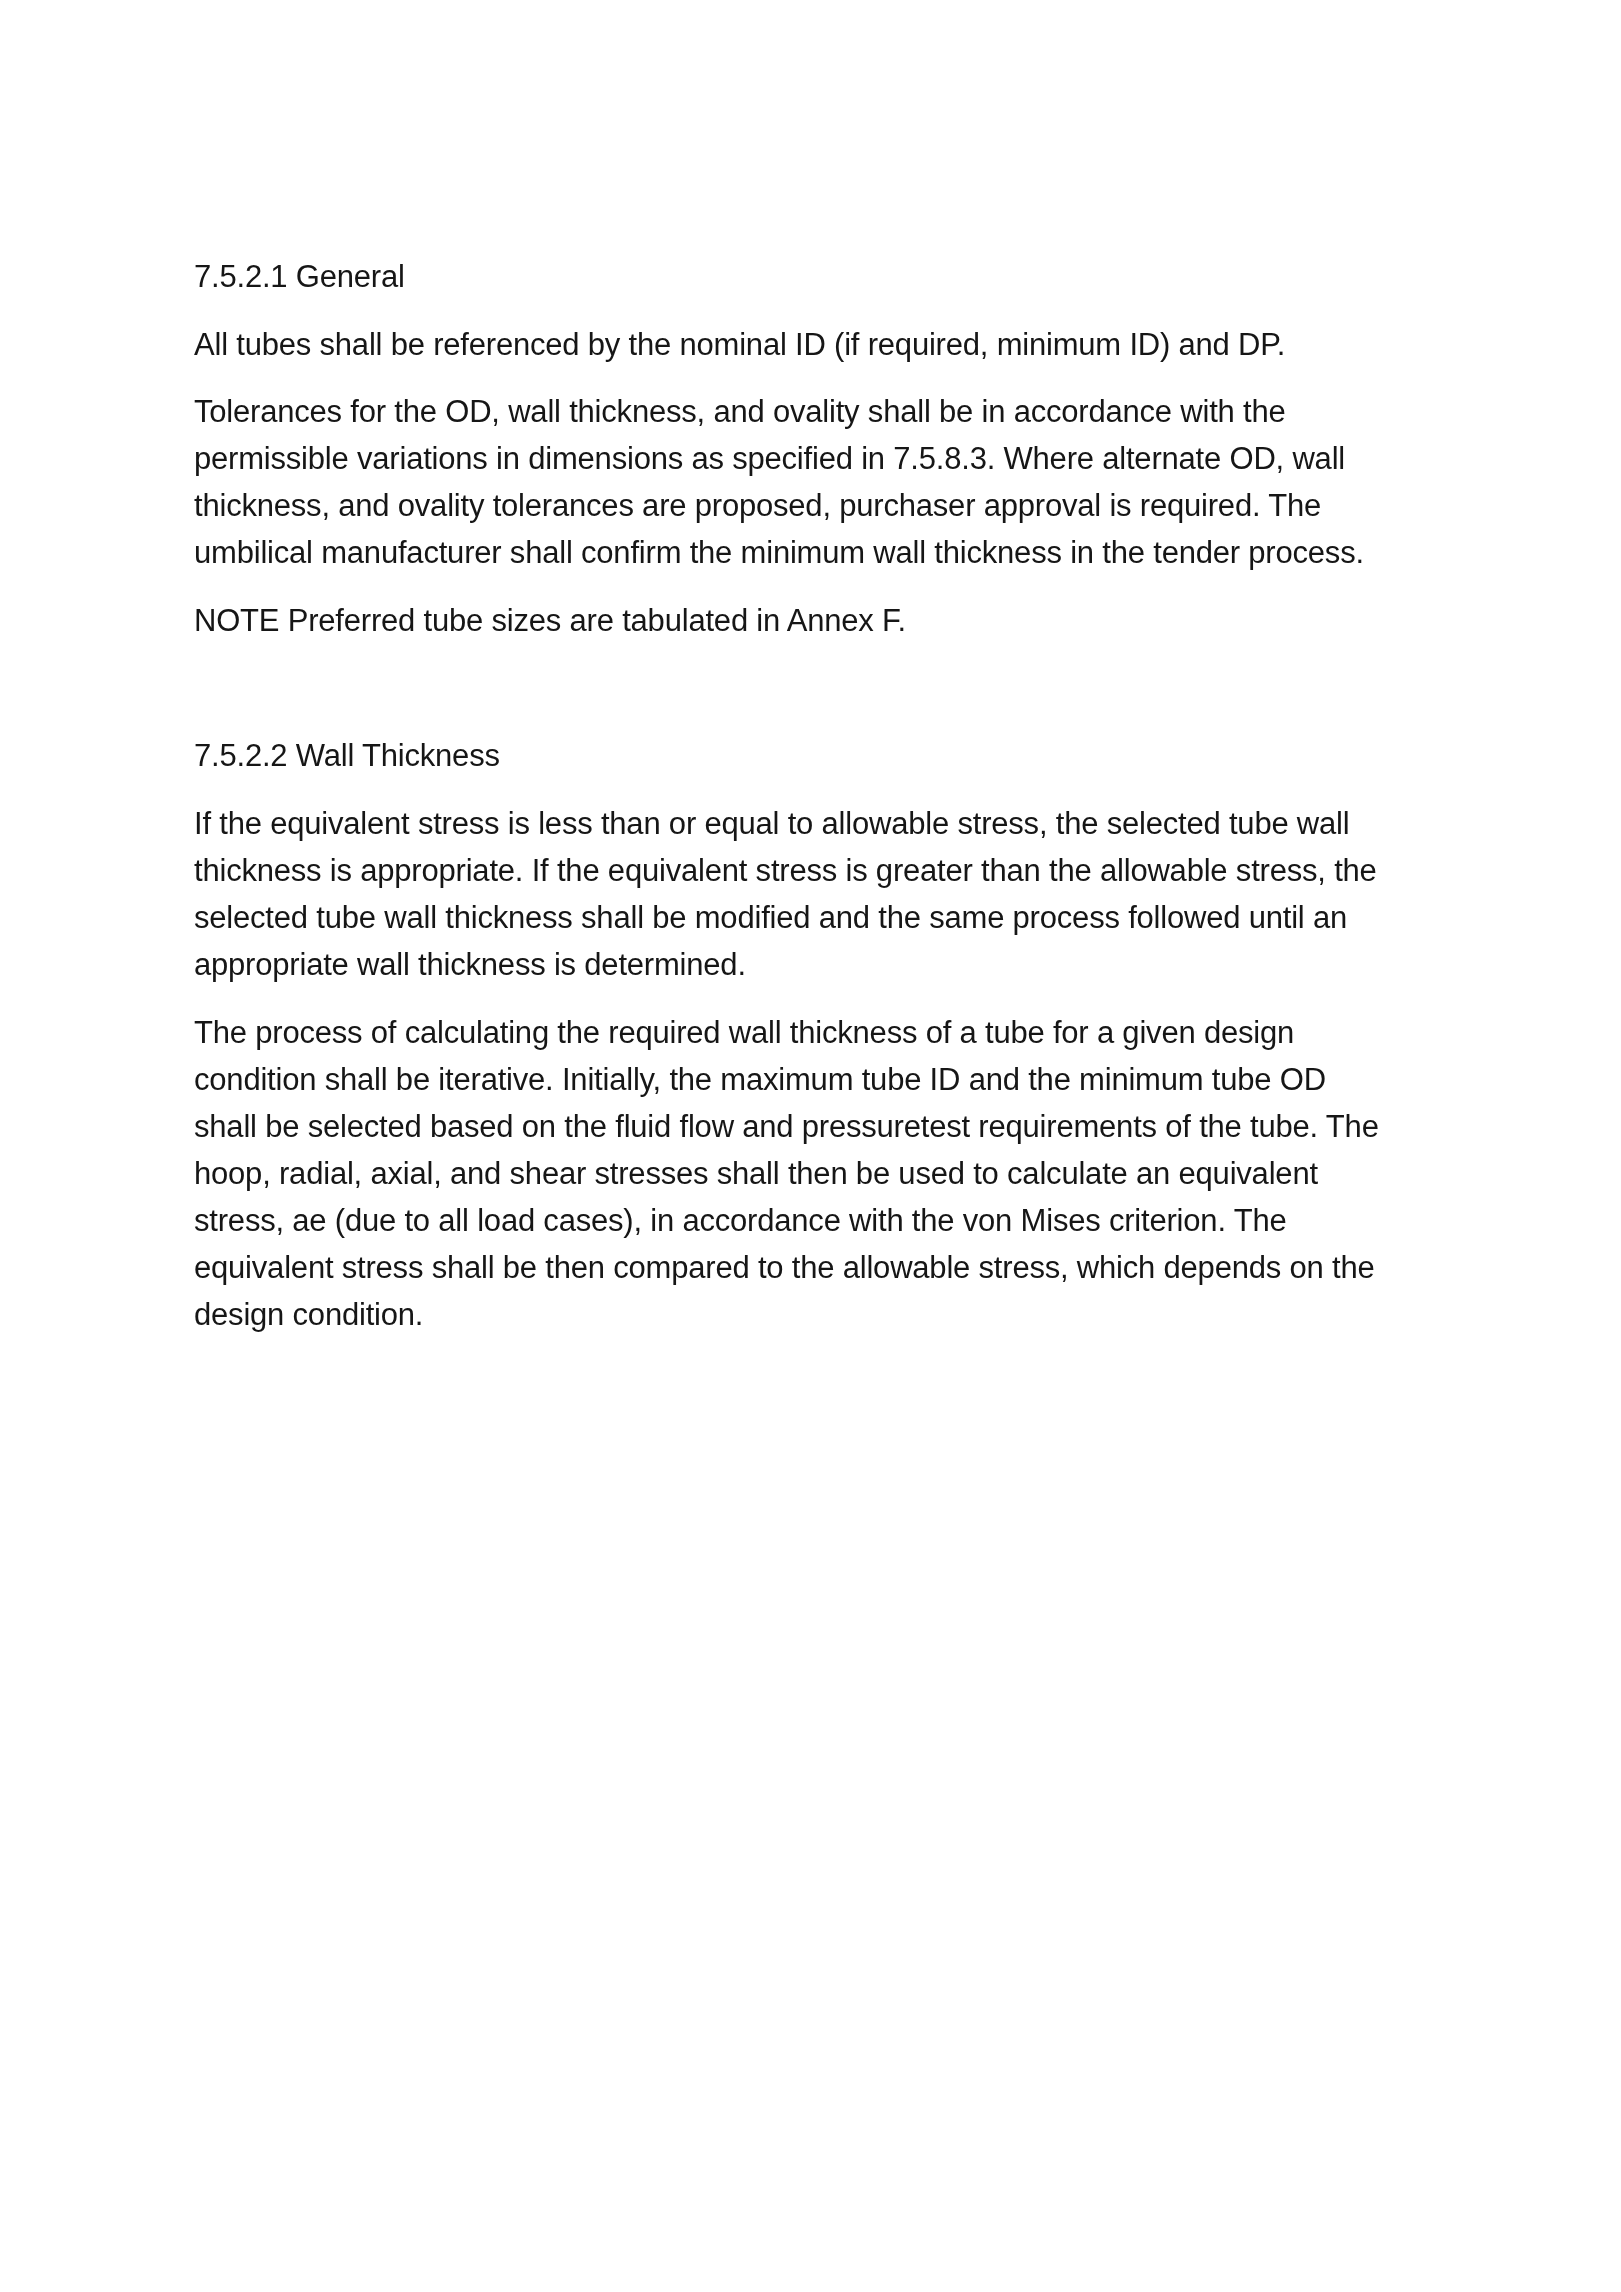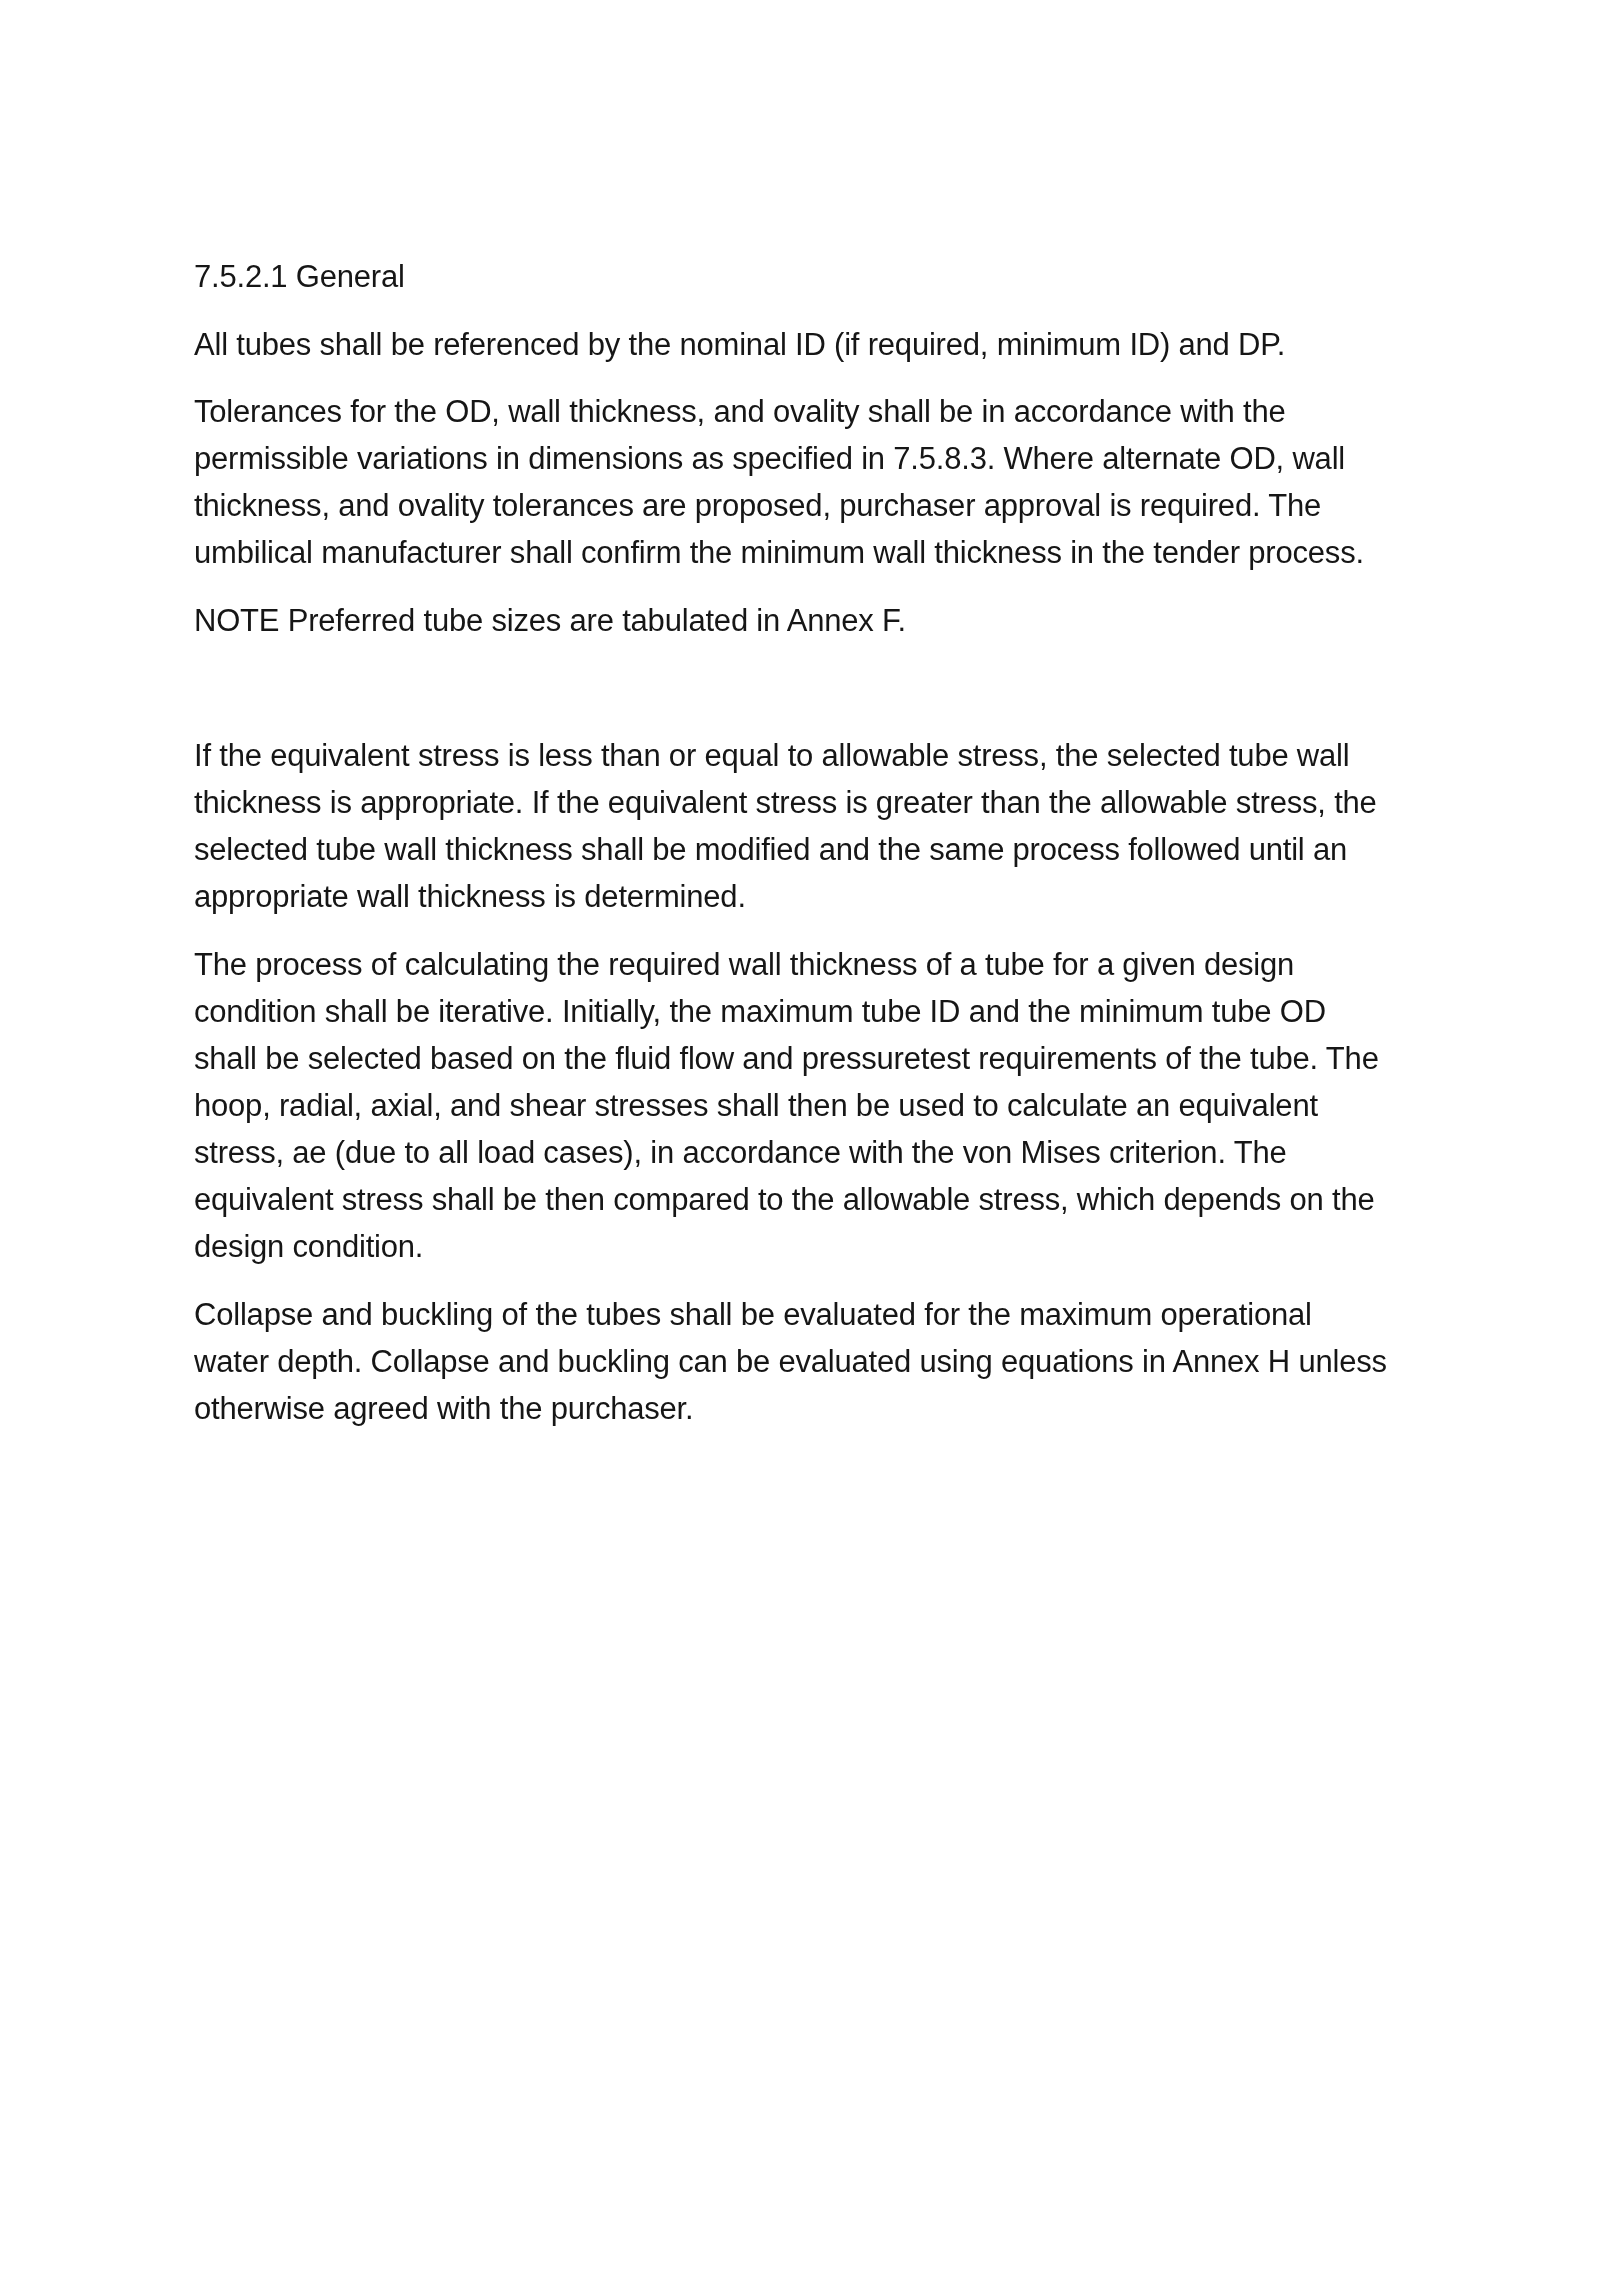--- a/index.html
+++ b/index.html
@@ -55,35 +55,33 @@
 thickness, and ovality tolerances are proposed, purchaser approval is required. The
 umbilical manufacturer shall confirm the minimum wall thickness in the tender process.</p>
 
     <p class="para">NOTE Preferred tube sizes are tabulated in Annex F.</p>
 
   </section>
 
   <div class="section-gap"></div>
 
   <section>
+    <h2 class="section-heading">7.5.2.2 Wall Thickness</h2>
 
     <p class="para">If the equivalent stress is less than or equal to allowable stress, the selected tube wall
 thickness is appropriate. If the equivalent stress is greater than the allowable stress, the
 selected tube wall thickness shall be modified and the same process followed until an
 appropriate wall thickness is determined.</p>
 
     <p class="para">The process of calculating the required wall thickness of a tube for a given design
 condition shall be iterative. Initially, the maximum tube ID and the minimum tube OD
 shall be selected based on the fluid flow and pressuretest requirements of the tube. The
 hoop, radial, axial, and shear stresses shall then be used to calculate an equivalent
 stress, ae (due to all load cases), in accordance with the von Mises criterion. The
 equivalent stress shall be then compared to the allowable stress, which depends on the
 design condition.</p>
 
 
-    <p class="para">Collapse and buckling of the tubes shall be evaluated for the maximum operational
-water depth. Collapse and buckling can be evaluated using equations in Annex H unless
-otherwise agreed with the purchaser.</p>
 
   </section>
 
 </div>
 
 
 </body></html>

